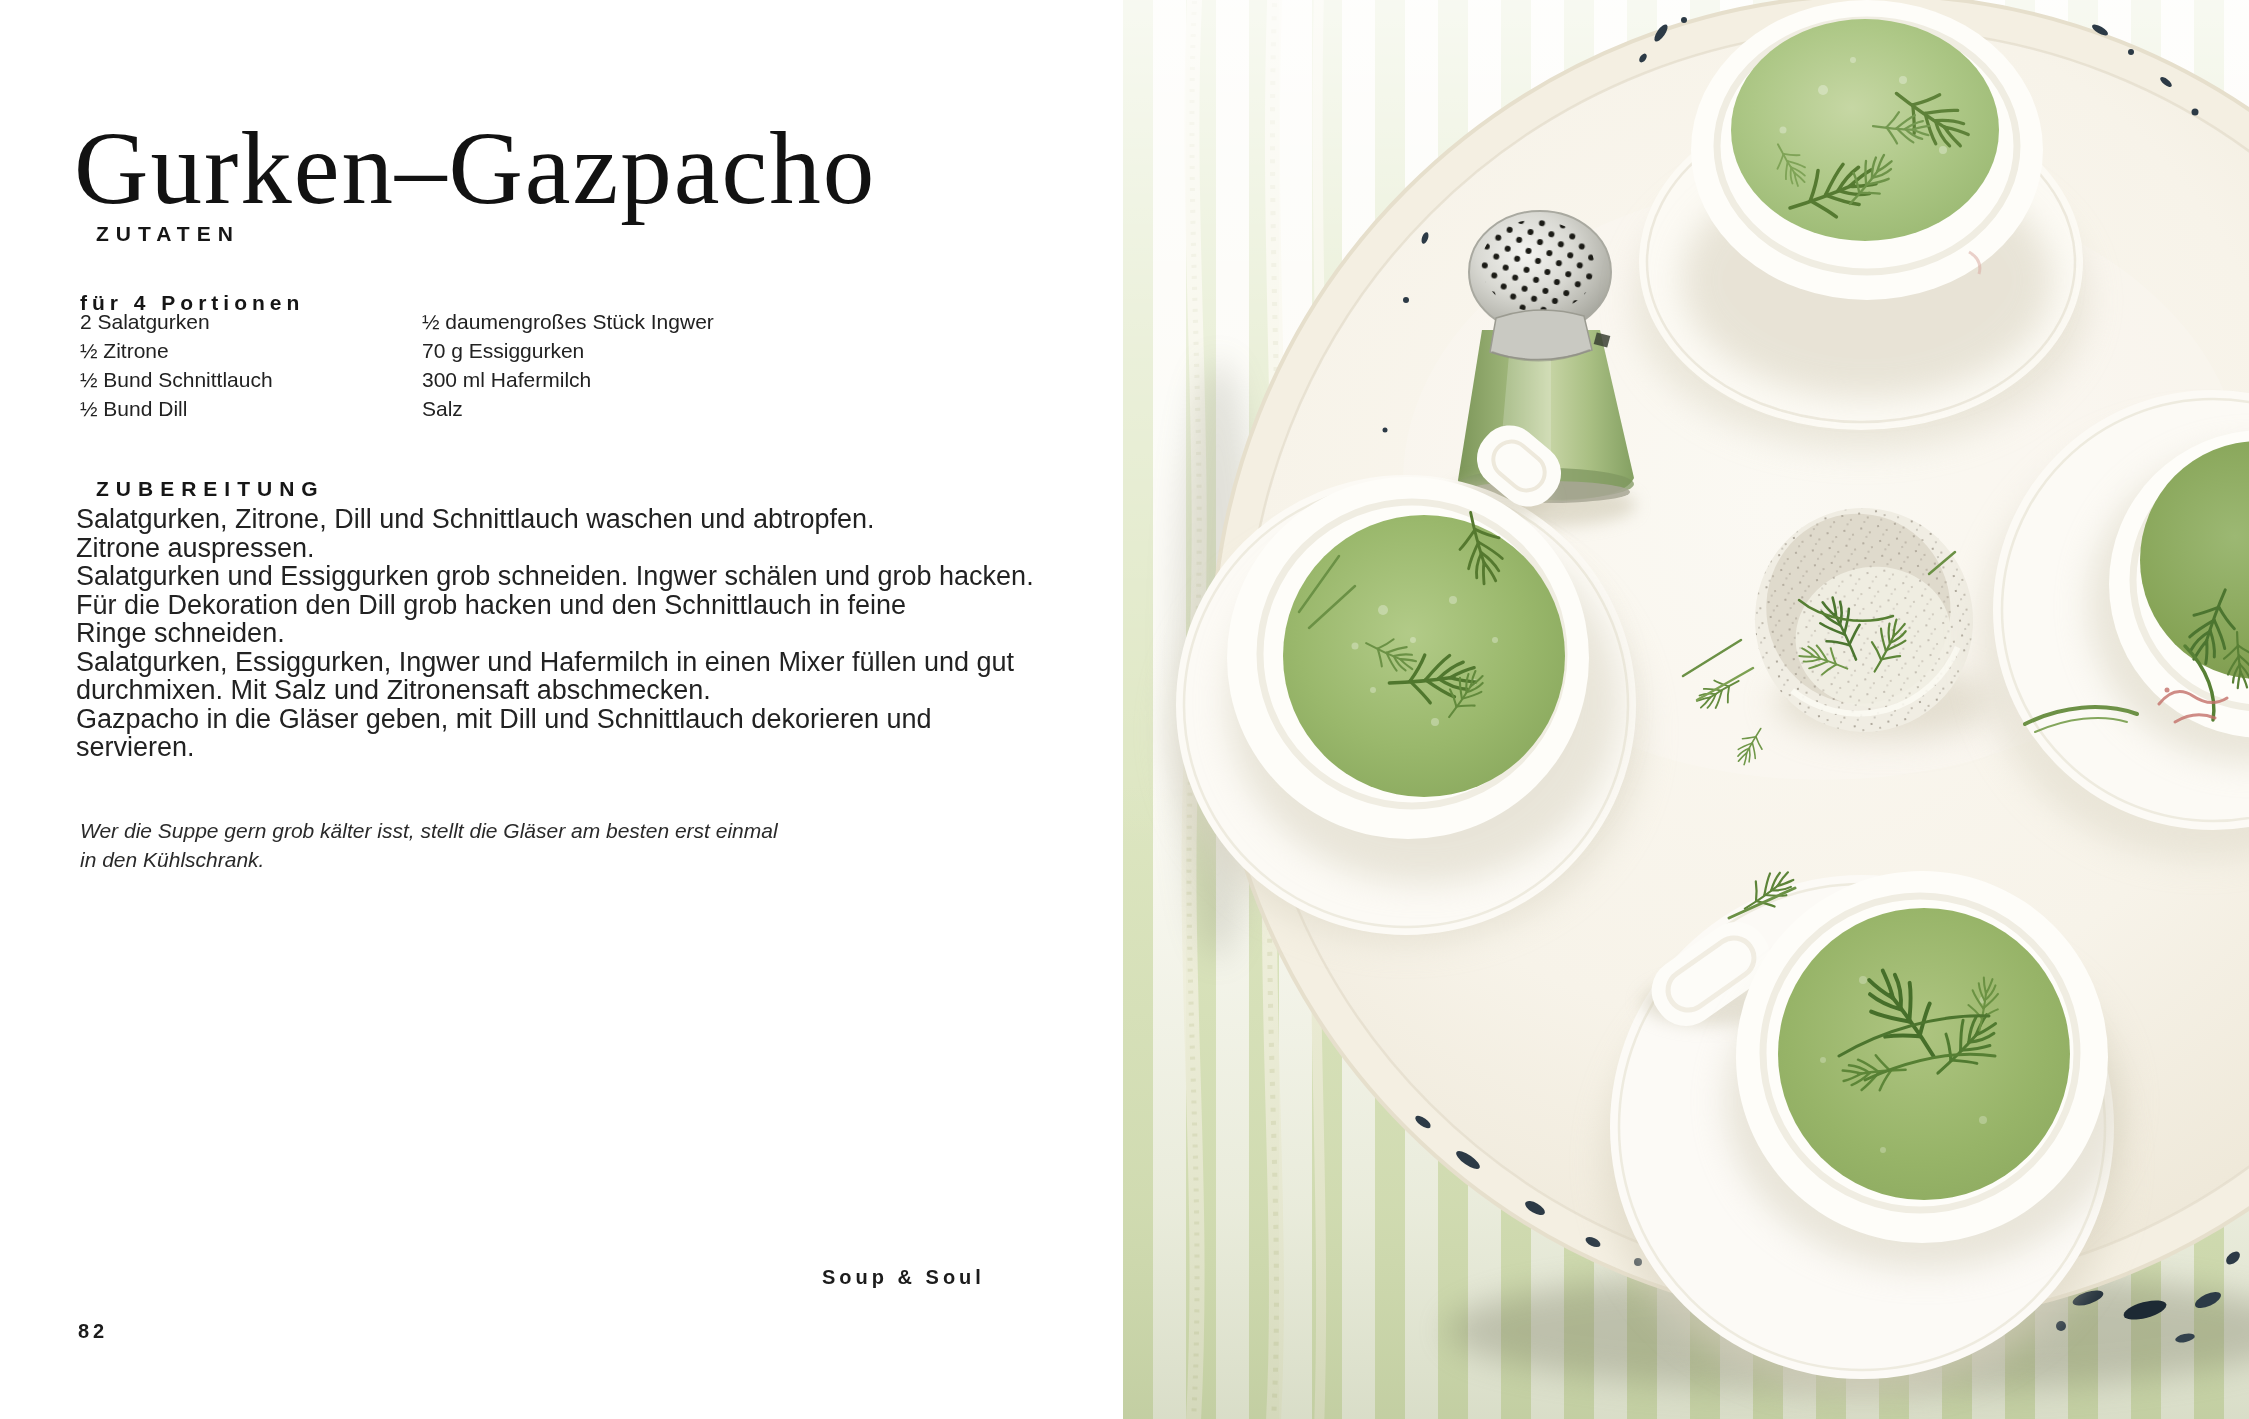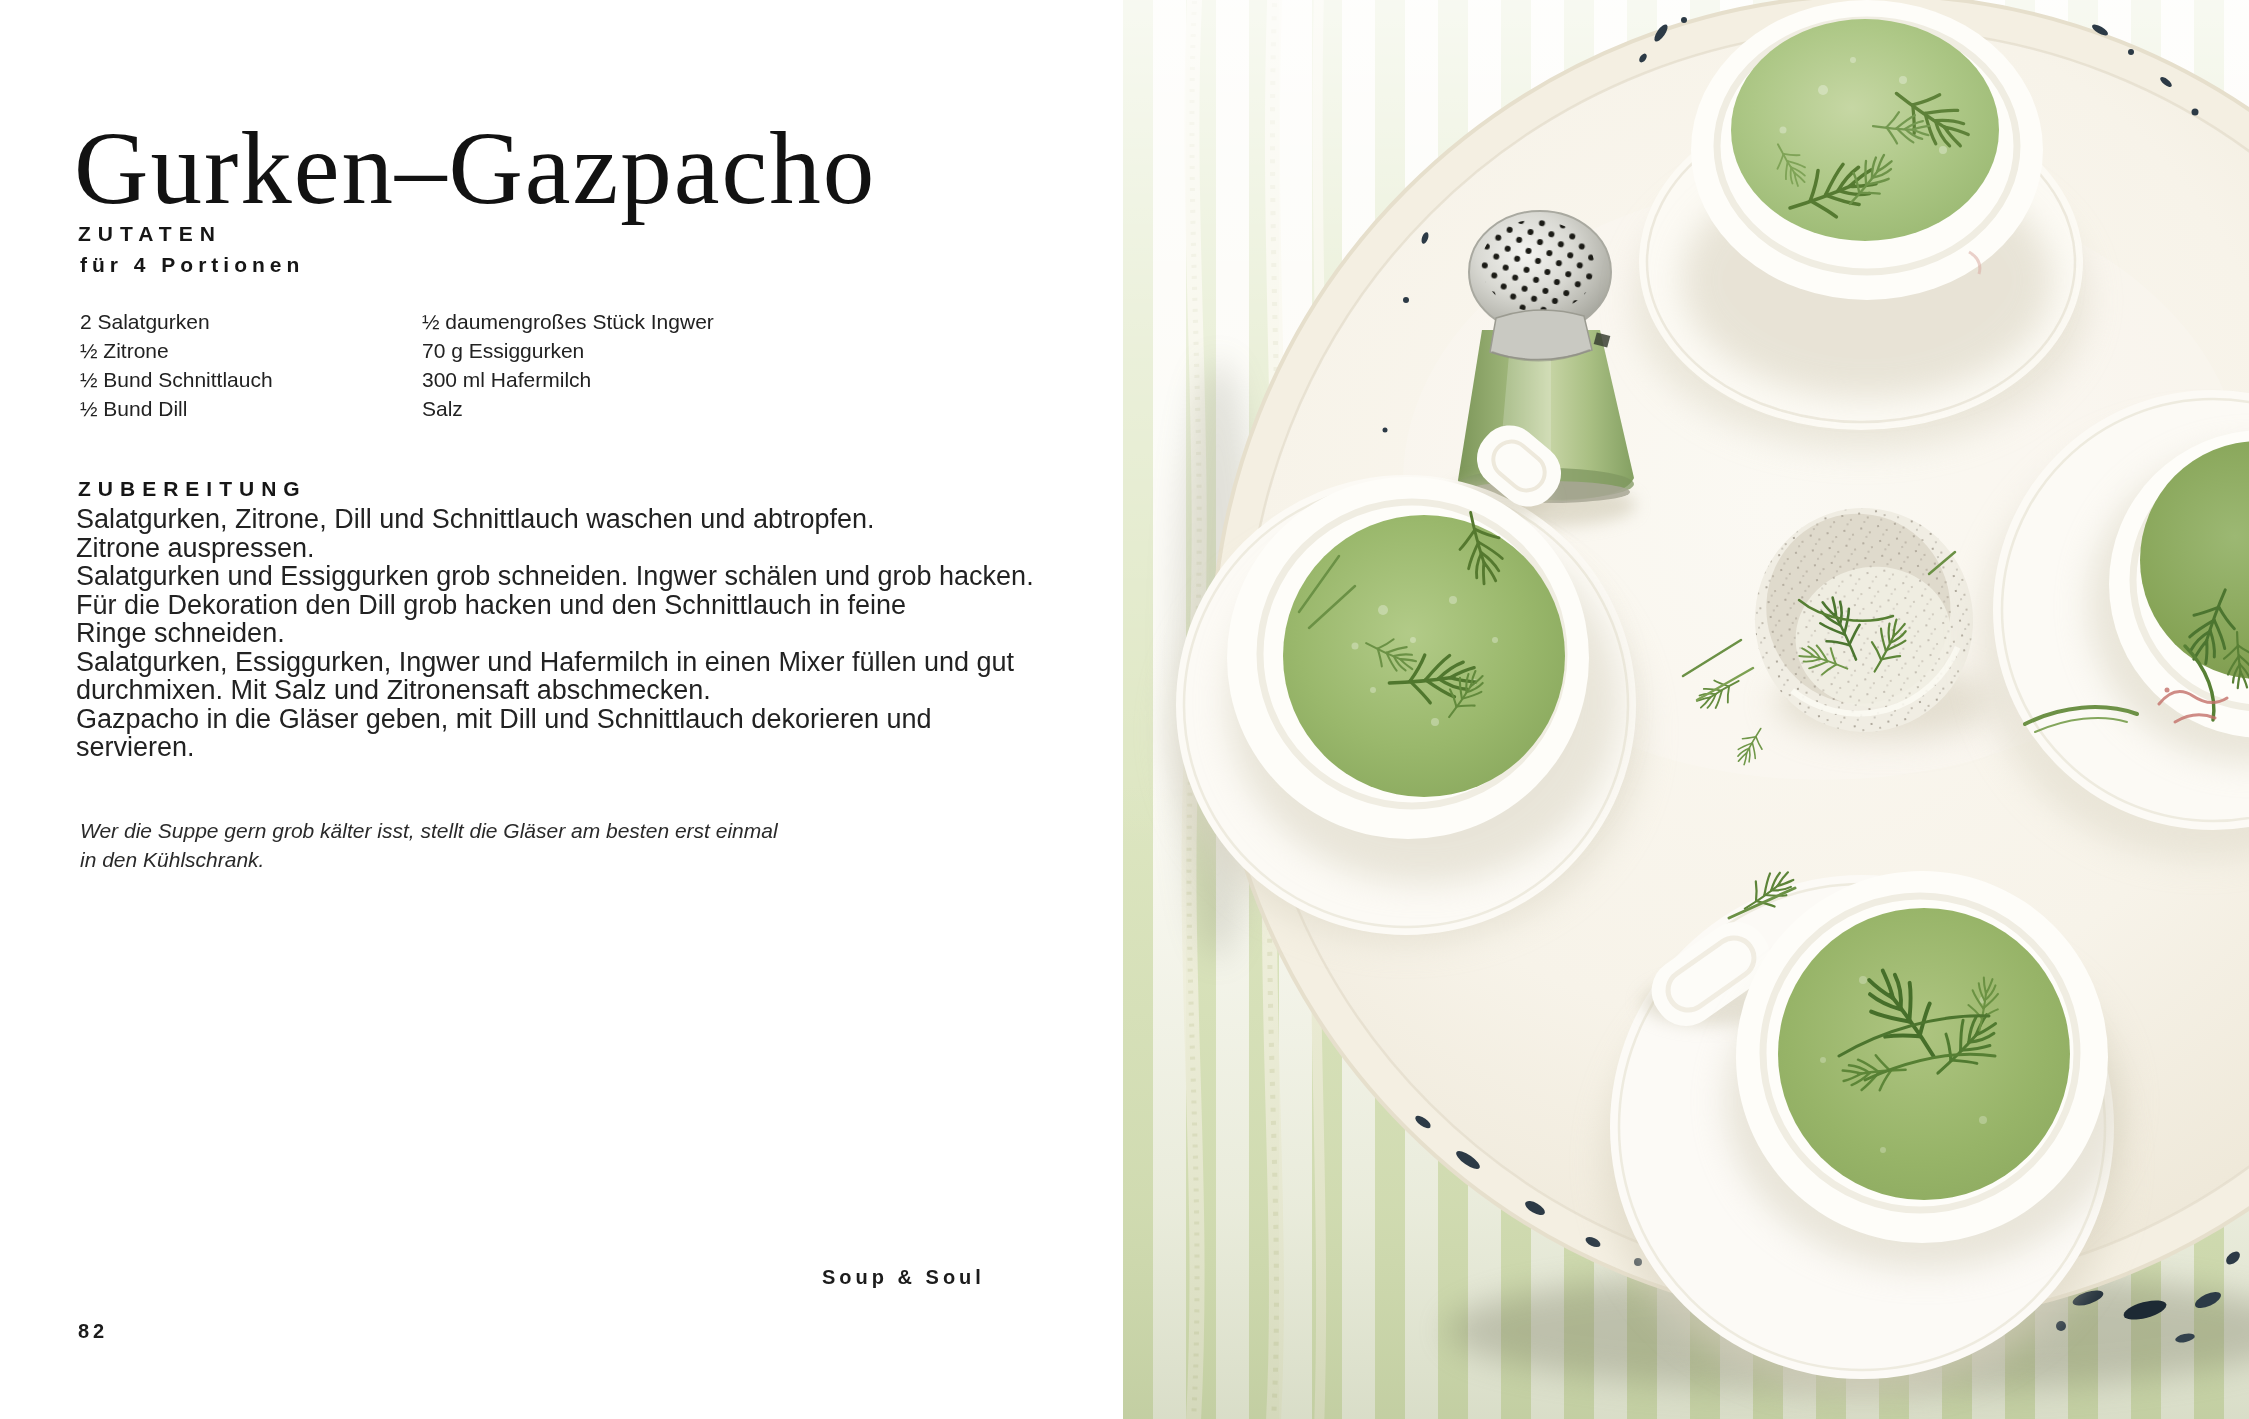--- a/index.html
+++ b/index.html
@@ -7,26 +7,26 @@
     width:2249px;height:1419px;position:relative;background:#ffffff;
     font-family:"Liberation Sans", sans-serif;color:#1c1c1c;overflow:hidden;
   }
   .page-left{position:absolute;left:0;top:0;width:908px;height:1419px;background:#ffffff;}
   .title{
     position:absolute;left:74px;top:40px;
     font-family:"Liberation Serif", serif;font-weight:400;
     font-size:103px;letter-spacing:2px;color:#121212;white-space:nowrap;
   }
   .sec-head{
-    position:absolute;left:78px;font-size:21px;font-weight:700;
+    position:absolute;left:96px;font-size:21px;font-weight:700;
     letter-spacing:7px;color:#161616;white-space:nowrap;
   }
   .sec-sub{
     position:absolute;left:80px;font-size:21px;font-weight:700;
-    letter-spacing:5px;color:#161616;white-space:nowrap;
+    letter-spacing:5px;color:#161616;white-space:nowrap;margin-top:38px;
   }
   .ing-col{position:absolute;top:307px;font-size:21px;line-height:29px;color:#222;}
   .ing-col.c1{left:80px;}
   .ing-col.c2{left:422px;}
   .steps{position:absolute;left:76px;top:505px;font-size:27px;line-height:28.5px;color:#222;}
   .note{position:absolute;left:80px;top:816px;font-size:21px;line-height:29px;font-style:italic;color:#2a2a2a;}
   .line{white-space:nowrap;}
   .footer-num{position:absolute;left:78px;top:1320px;font-size:20px;font-weight:700;letter-spacing:4px;}
   .footer-run{position:absolute;left:822px;top:1266px;font-size:20px;font-weight:700;letter-spacing:4px;white-space:nowrap;}
   .photo-panel{position:absolute;left:1123px;top:0;width:1126px;height:1419px;}

